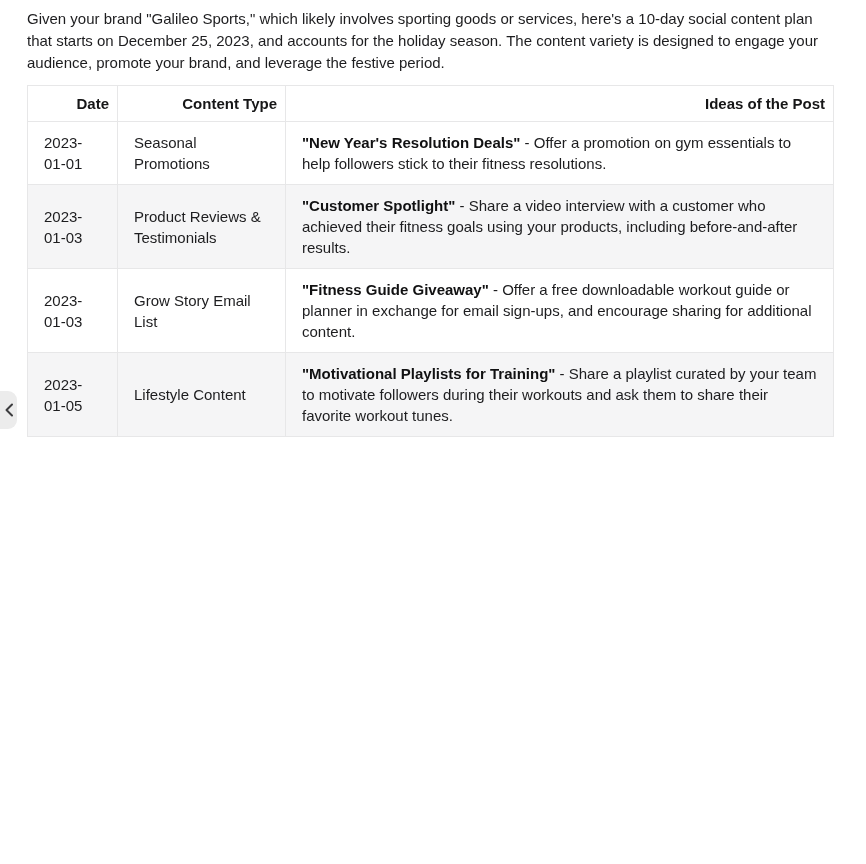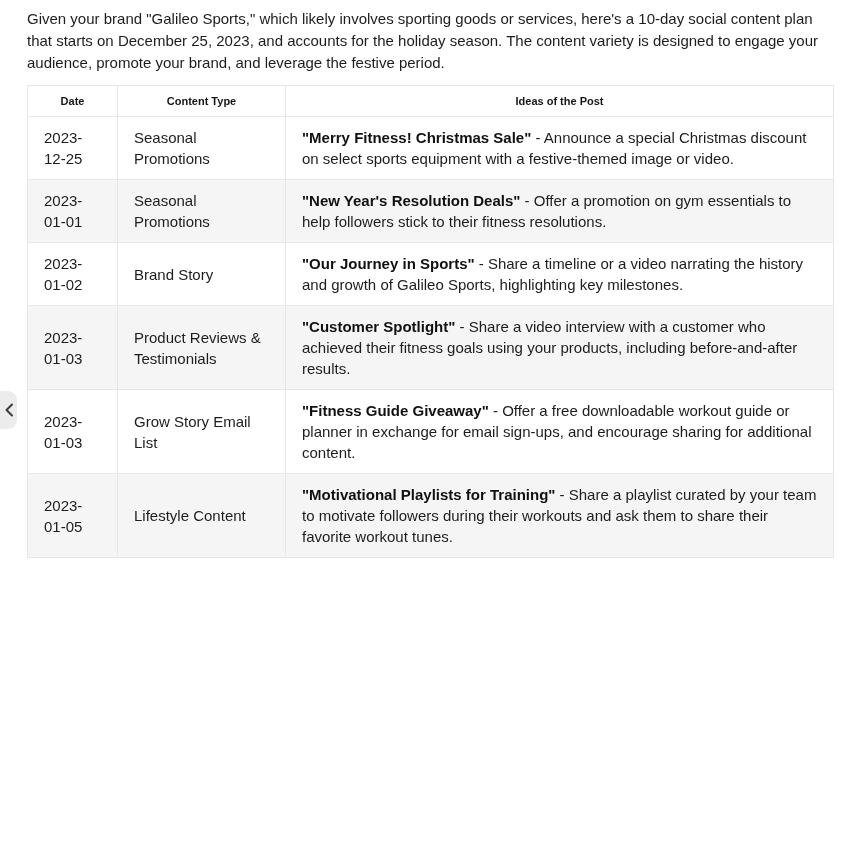--- a/index.html
+++ b/index.html
@@ -25,23 +25,23 @@
     table-layout: fixed;
     width: 806px;
     margin-left: 27px;
     background: #ffffff;
   }
   col.c-date { width: 90px; }
   col.c-type { width: 168px; }
   col.c-idea { width: 548px; }
   table.plan th {
     border: 1px solid #e7e7e8;
-    font-size: 11px;
+    font-size: 15px;
     font-weight: 700;
-    text-align: center;
+    text-align: right;
     padding: 9px 8px;
     color: #161617;
     background: #ffffff;
   }
   table.plan td {
     border: 1px solid #e7e7e8;
     font-size: 15px;
     line-height: 21px;
     vertical-align: middle;
     padding: 10px 16px;
@@ -82,33 +82,23 @@
     </colgroup>
     <thead>
       <tr>
         <th>Date</th>
         <th>Content Type</th>
         <th>Ideas of the Post</th>
       </tr>
     </thead>
     <tbody id="table-body">
         <tr>
-          <td class="date-cell">2023-12-25</td>
-          <td class="type-cell">Seasonal Promotions</td>
-          <td class="idea-cell"><strong>"Merry Fitness! Christmas Sale"</strong><span> - Announce a special Christmas discount on select sports equipment with a festive-themed image or video.</span></td>
-        </tr>
-        <tr>
           <td class="date-cell">2023-01-01</td>
           <td class="type-cell">Seasonal Promotions</td>
           <td class="idea-cell"><strong>"New Year's Resolution Deals"</strong><span> - Offer a promotion on gym essentials to help followers stick to their fitness resolutions.</span></td>
-        </tr>
-        <tr>
-          <td class="date-cell">2023-01-02</td>
-          <td class="type-cell">Brand Story</td>
-          <td class="idea-cell"><strong>"Our Journey in Sports"</strong><span> - Share a timeline or a video narrating the history and growth of Galileo Sports, highlighting key milestones.</span></td>
         </tr>
         <tr>
           <td class="date-cell">2023-01-03</td>
           <td class="type-cell">Product Reviews &amp; Testimonials</td>
           <td class="idea-cell"><strong>"Customer Spotlight"</strong><span> - Share a video interview with a customer who achieved their fitness goals using your products, including before-and-after results.</span></td>
         </tr>
         <tr>
           <td class="date-cell">2023-01-03</td>
           <td class="type-cell">Grow Story Email List</td>
           <td class="idea-cell"><strong>"Fitness Guide Giveaway"</strong><span> - Offer a free downloadable workout guide or planner in exchange for email sign-ups, and encourage sharing for additional content.</span></td>

